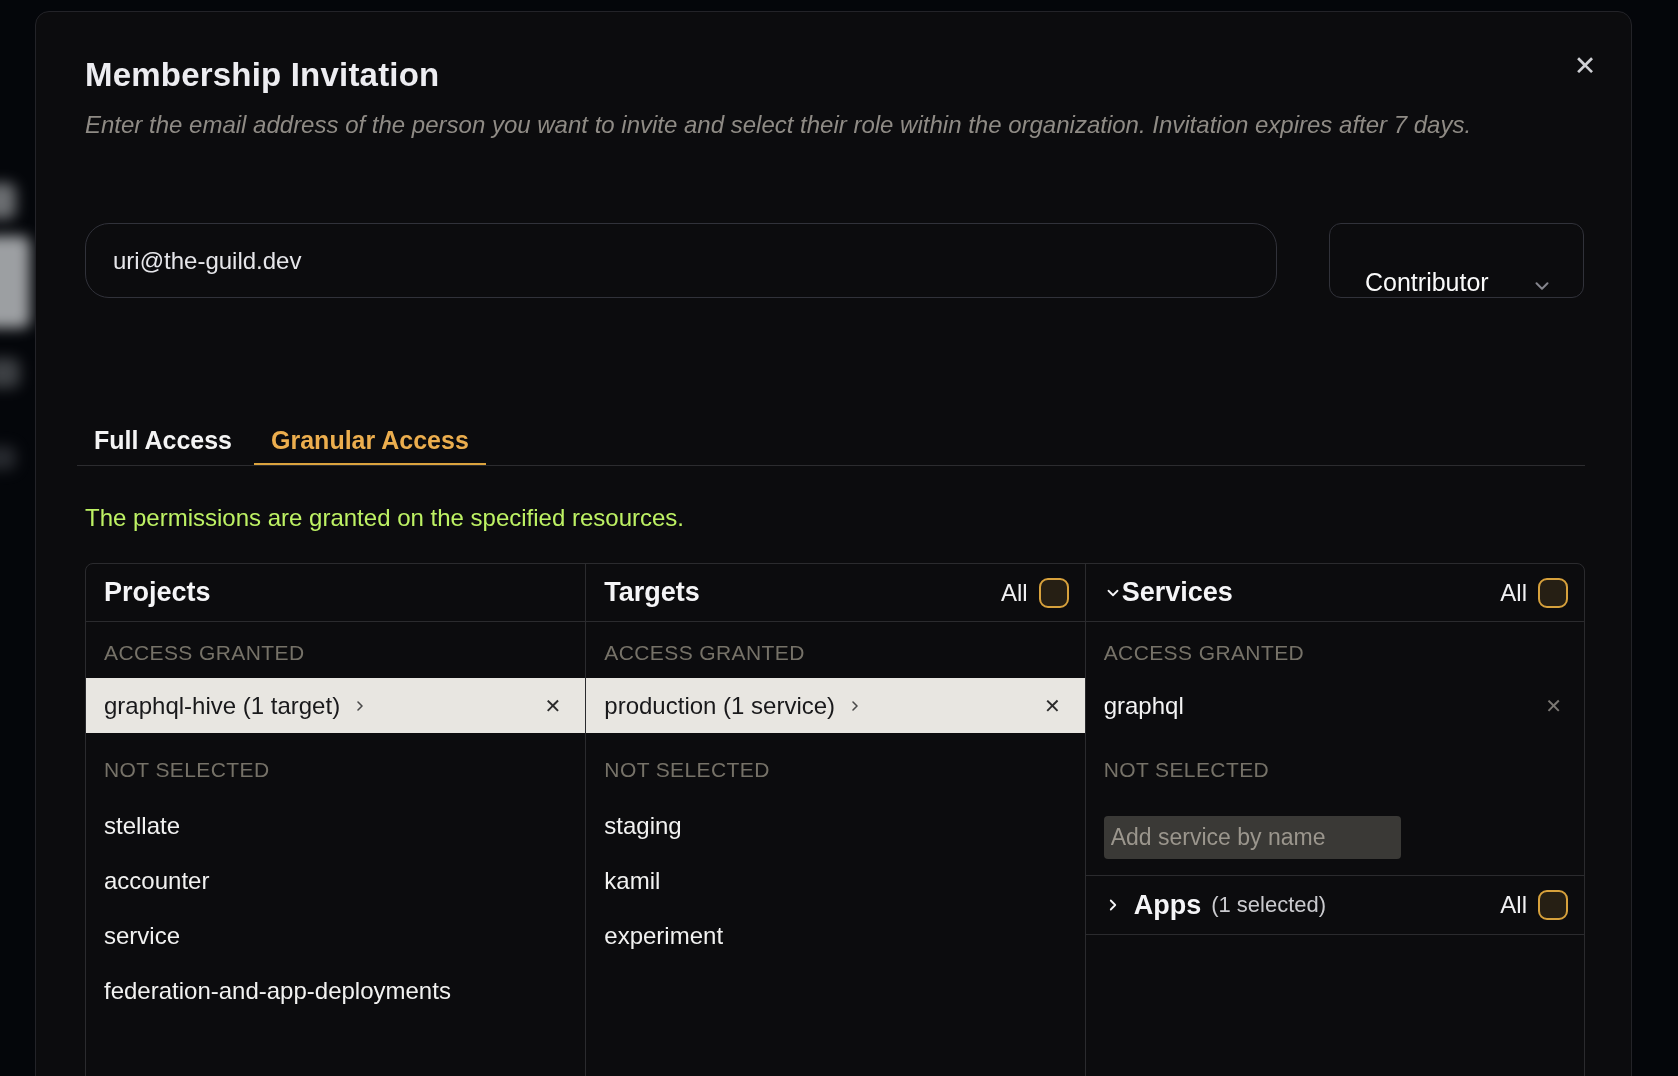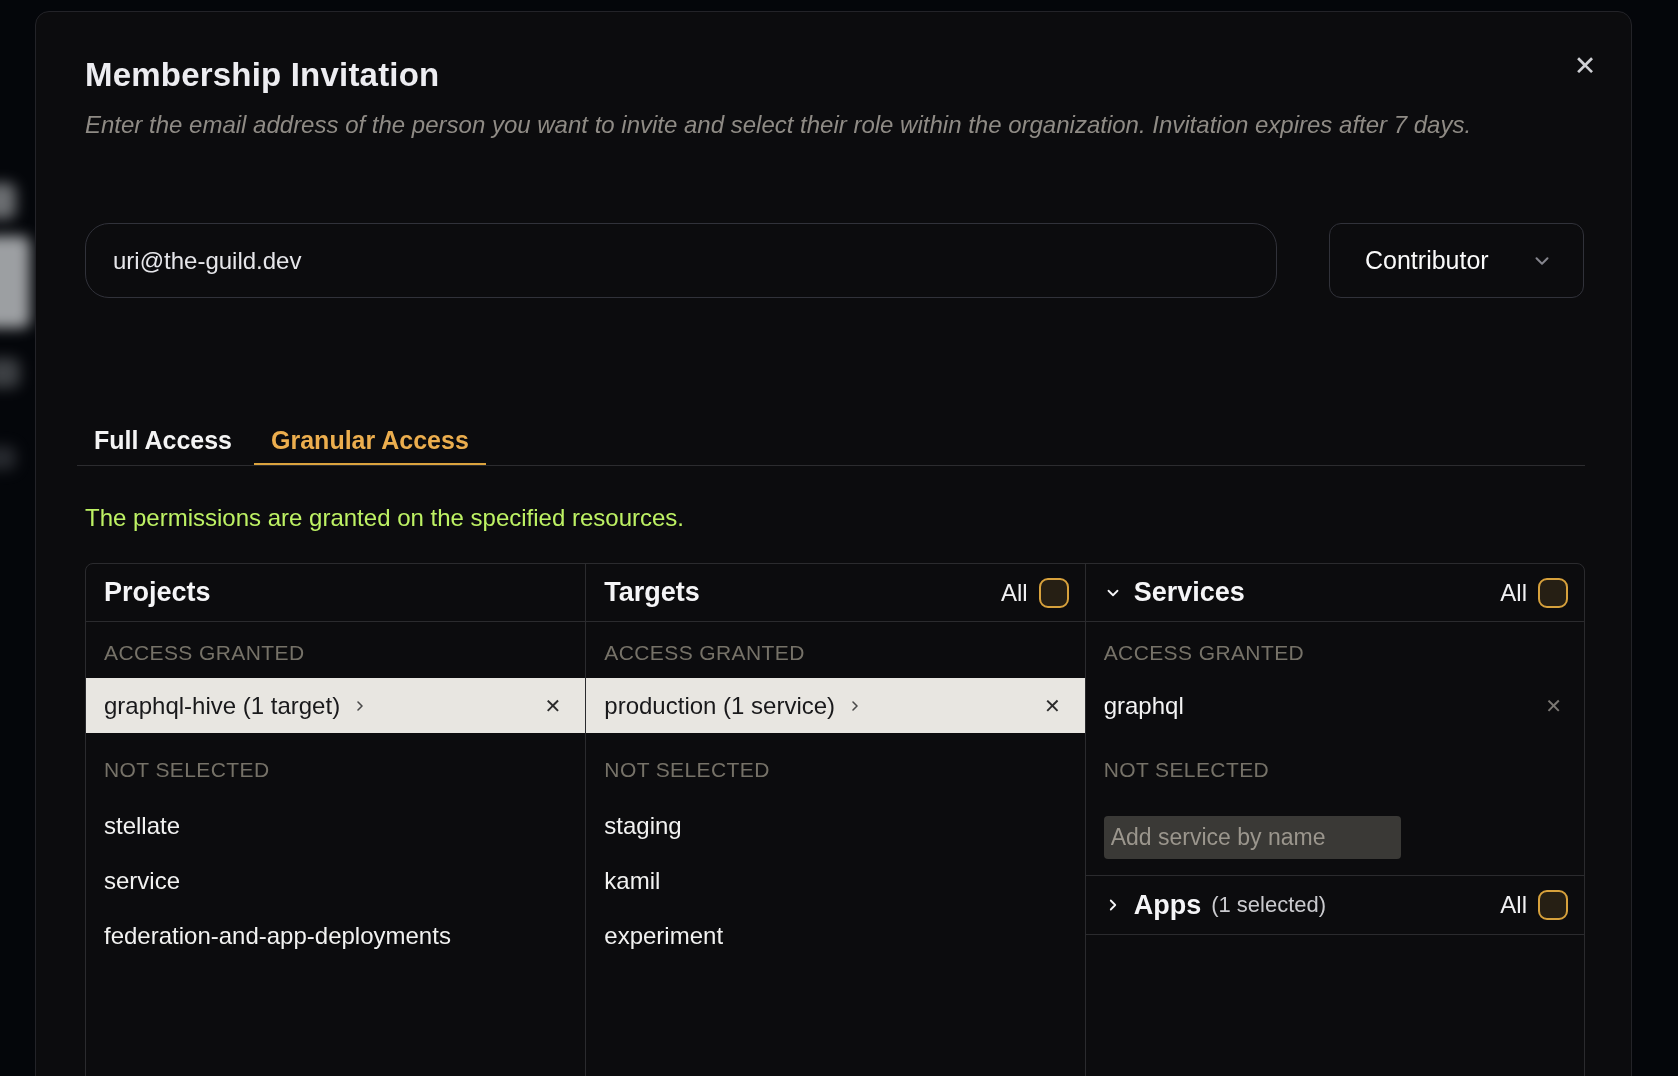--- a/index.html
+++ b/index.html
@@ -38,21 +38,21 @@
   }
   .email-input {
     position:absolute; left:49px; top:211px; width:1192px; height:75px;
     background:transparent; border:1px solid #31323a; border-radius:24px;
     color:#e6e6ea; font-size:24px; padding:0 27px;
     font-family:"Liberation Sans", sans-serif; outline:none;
   }
   .role-select {
     position:absolute; left:1293px; top:211px; width:255px; height:75px;
     border:1px solid #31323a; border-radius:12px; background:transparent;
-    display:flex; align-items:center; justify-content:space-between;
+    display:flex; align-items:flex-end; justify-content:space-between;
     padding:0 30px 0 35px; cursor:pointer;
   }
   .role-select .role-value { font-size:25px; color:#fafafa; }
   .chev { display:inline-flex; align-items:center; }
   .chev svg { display:block; }
 
   .tabs {
     position:absolute; left:41px; top:405px; width:1508px; height:49px;
     display:flex; border-bottom:1px solid #2c2c2f;
   }
@@ -75,21 +75,21 @@
     display:flex;
   }
   .col { width:500px; display:flex; flex-direction:column; }
   .col + .col { border-left:1px solid #2b2b2e; }
   .col-header {
     height:58px; flex:0 0 58px; border-bottom:1px solid #2b2b2e;
     display:flex; align-items:center; justify-content:space-between;
     padding:0 16px 0 18px;
   }
   .col-title { font-size:27px; font-weight:700; color:#f5f5f7; }
-  .hdr-left { display:flex; align-items:center; gap:12px; }
+  .hdr-left { display:flex; align-items:center; }
   .all-group { display:flex; align-items:center; gap:11px; }
   .all-label { font-size:24px; color:#f0f0f2; }
   .checkbox {
     width:30px; height:30px; border:2px solid #d7a13c; border-radius:9px;
     background:#261f14; cursor:pointer;
   }
   .section-label {
     margin:17px 0 0 18px; font-size:21px; line-height:28px;
     color:#767268; letter-spacing:.4px;
   }
@@ -184,20 +184,21 @@
                 <path d="M9 6l6 6-6 6"></path>
               </svg>
           </span>
           <button class="row-x">
             <span>✕</span>
           </button>
         </div>
         <div class="section-label ns">NOT SELECTED</div>
         <ul class="item-list">
           <li>stellate</li>
+          <li>accounter</li>
           <li>service</li>
           <li>federation-and-app-deployments</li>
         </ul>
       </div>
     </div>
 
     <div class="col">
       <div class="col-header">
         <span class="col-title">Targets</span>
         <span class="all-group">

